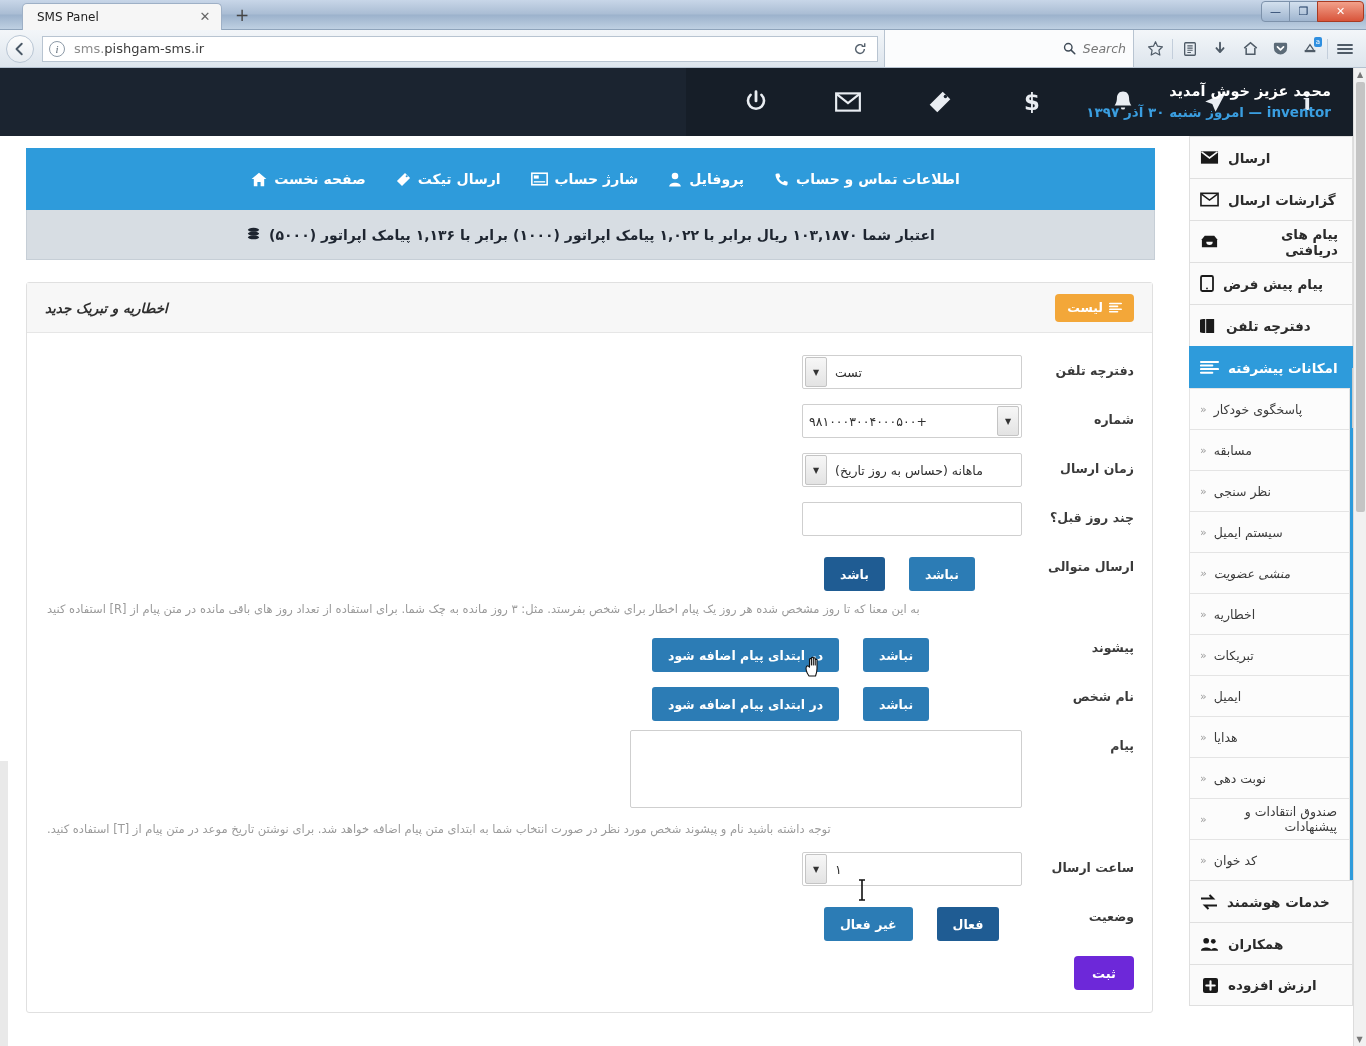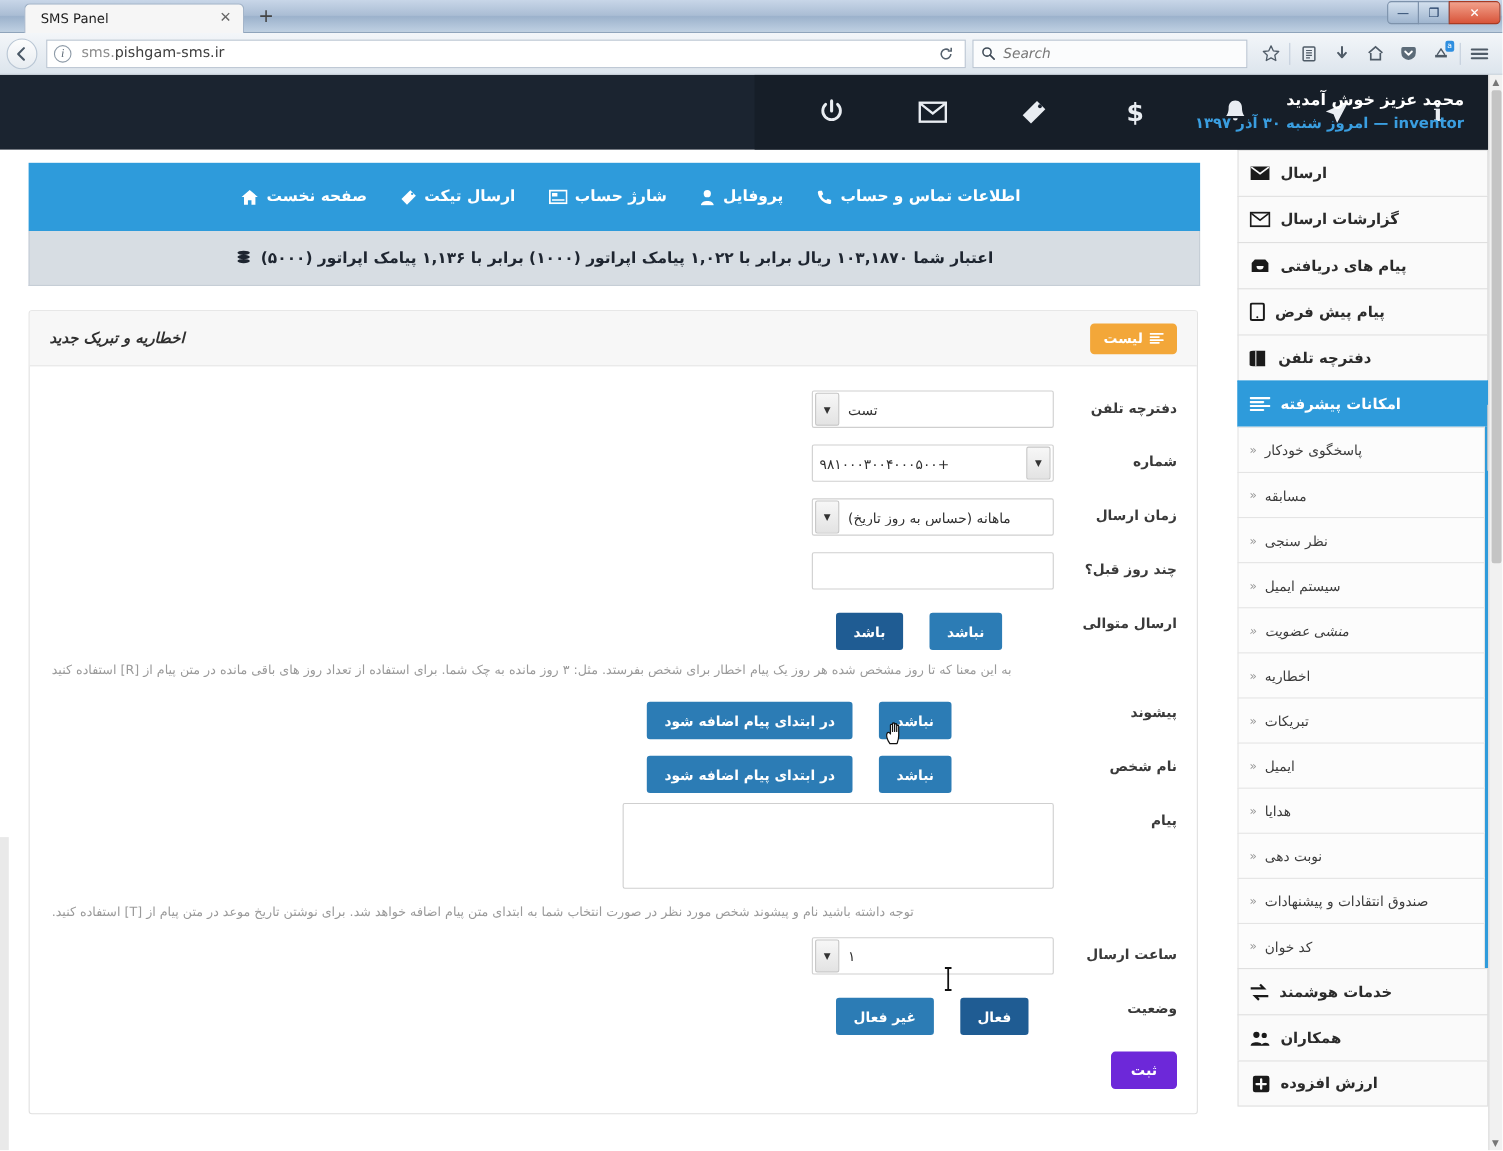--- a/index.html
+++ b/index.html
@@ -95,23 +95,23 @@
     margin-right: 9px; flex: none;
   }
   .url-text { flex: 1; font-size: 13px; color: #3d3d3d; }
   .url-text .dim { color: #8c8c8c; }
   .reload-btn {
     width: 22px; height: 22px;
     display: flex; align-items: center; justify-content: center;
     color: #55616d; font-size: 14px; cursor: pointer;
   }
   .searchbar {
-    width: 250px; height: 26px;
+    width: 250px; height: 39px;
     background: #fbfcfd; border: 1px solid #b8c4d1;
-    display: flex; align-items: center; padding: 0 7px; margin-right: 6px;
+    display: flex; align-items: center; padding: 0 7px; margin-right: 6px; justify-content: flex-end;
   }
   .searchbar .ph { font-size: 12.5px; color: #767676; font-style: italic; margin-left: 7px; }
   .nav-icons { display: flex; align-items: center; }
   .nav-ic {
     width: 30px; height: 28px;
     display: flex; align-items: center; justify-content: center;
     color: #4f5b67; cursor: pointer; position: relative;
   }
   .nav-sep { width: 1px; height: 20px; background: #c3cedb; margin: 0 2px; }
   .badge-a {
@@ -175,21 +175,21 @@
     display: flex; align-items: center; justify-content: center;
     color: #e9edf2; cursor: pointer;
   }
   .tb-ic svg { display: block; }
 
   
   .below { display: flex; direction: rtl; }
 
   
   .sidebar {
-    width: 228px; flex: none;
+    width: 164px; flex: none;
     margin-top: 0;
     padding-top: 0;
   }
   .side-item {
     background: #fafafa;
     border: 1px solid #dfdfdf;
     border-bottom: none;
     height: 42px;
     display: flex; align-items: center;
     justify-content: flex-end;

